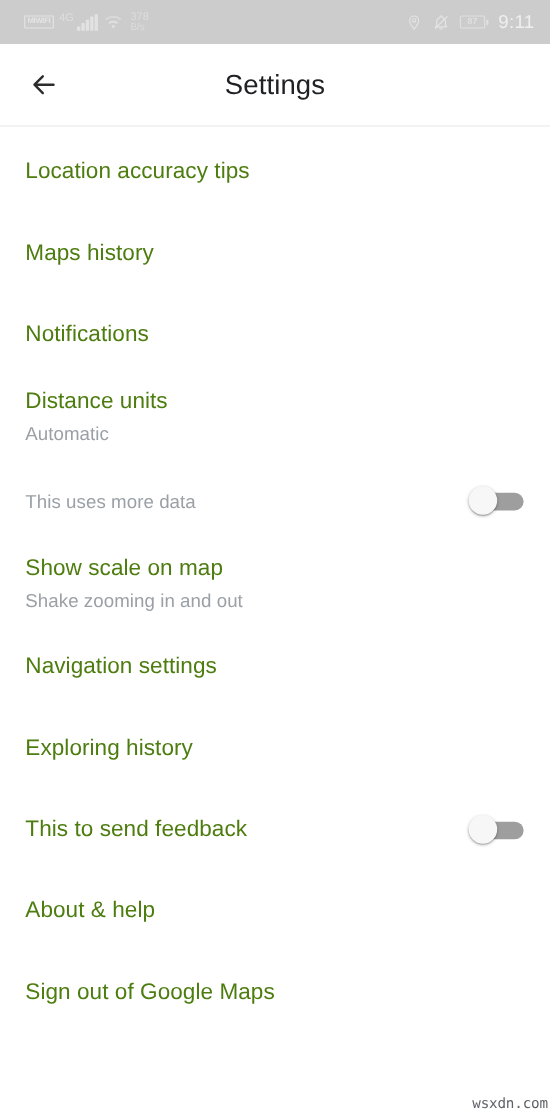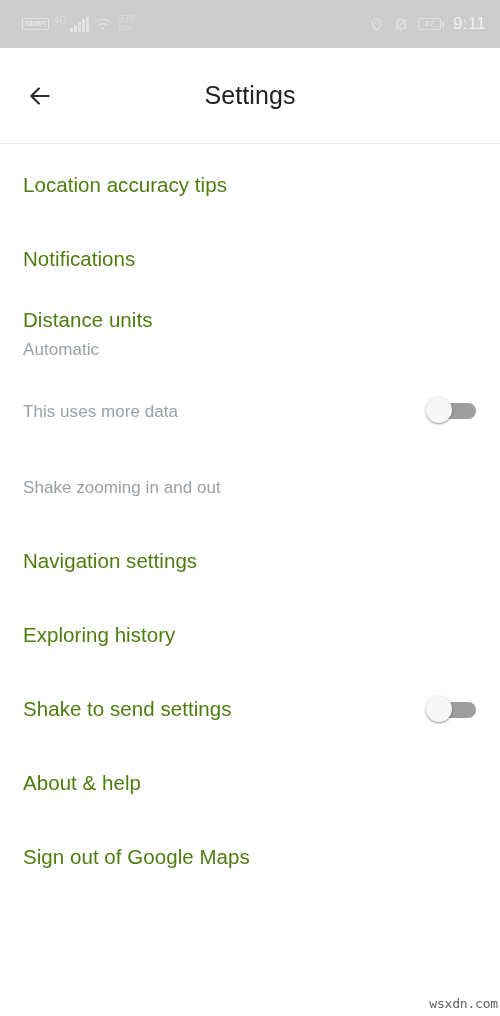--- a/index.html
+++ b/index.html
@@ -10,21 +10,21 @@
     width: 500px;
     height: 1016px;
     background: #ffffff;
     font-family: "Liberation Sans", sans-serif;
     overflow: hidden;
     position: relative;
   }
 
   
   .status-bar {
-    height: 48px;
+    height: 40px;
     background: #cccccc;
     display: flex;
     align-items: center;
     justify-content: space-between;
     padding: 0 14px 0 22px;
     box-sizing: border-box;
     position: relative;
   }
   .status-left, .status-right {
     display: flex;
@@ -112,21 +112,21 @@
     margin-left: 1px;
   }
   .clock {
     color: #efefef;
     font-size: 17px;
     letter-spacing: 0.3px;
   }
 
   
   .app-bar {
-    height: 96px;
+    height: 75px;
     background: #ffffff;
     display: flex;
     align-items: center;
     position: relative;
     border-bottom: 1px solid #eaeaea;
     box-sizing: border-box;
   }
   .back-button {
     width: 56px;
     height: 56px;
@@ -284,20 +284,25 @@
 </div>
 
 <div class="settings-list">
 
   <div class="list-item">
     <div class="item-text">
       <span class="item-title">Location accuracy tips</span>
     </div>
   </div>
 
+  <div class="list-item">
+    <div class="item-text">
+      <span class="item-title">Maps history</span>
+    </div>
+  </div>
 
   <div class="list-item">
     <div class="item-text">
       <span class="item-title">Notifications</span>
     </div>
   </div>
 
   <div class="list-item with-sub">
     <div class="item-text">
       <span class="item-title">Distance units</span>
@@ -310,39 +315,40 @@
       <span class="item-sub">This uses more data</span>
     </div>
     <div class="toggle">
       <span class="track"></span>
       <span class="thumb"></span>
     </div>
   </div>
 
   <div class="list-item with-sub">
     <div class="item-text">
+      <span class="item-title">Show scale on map</span>
       <span class="item-sub">Shake zooming in and out</span>
     </div>
   </div>
 
   <div class="list-item">
     <div class="item-text">
       <span class="item-title">Navigation settings</span>
     </div>
   </div>
 
   <div class="list-item">
     <div class="item-text">
       <span class="item-title">Exploring history</span>
     </div>
   </div>
 
   <div class="list-item">
     <div class="item-text">
-      <span class="item-title">Shake to send settings</span>
+      <span class="item-title">This to send feedback</span>
     </div>
     <div class="toggle">
       <span class="track"></span>
       <span class="thumb"></span>
     </div>
   </div>
 
   <div class="list-item">
     <div class="item-text">
       <span class="item-title">About &amp; help</span>

